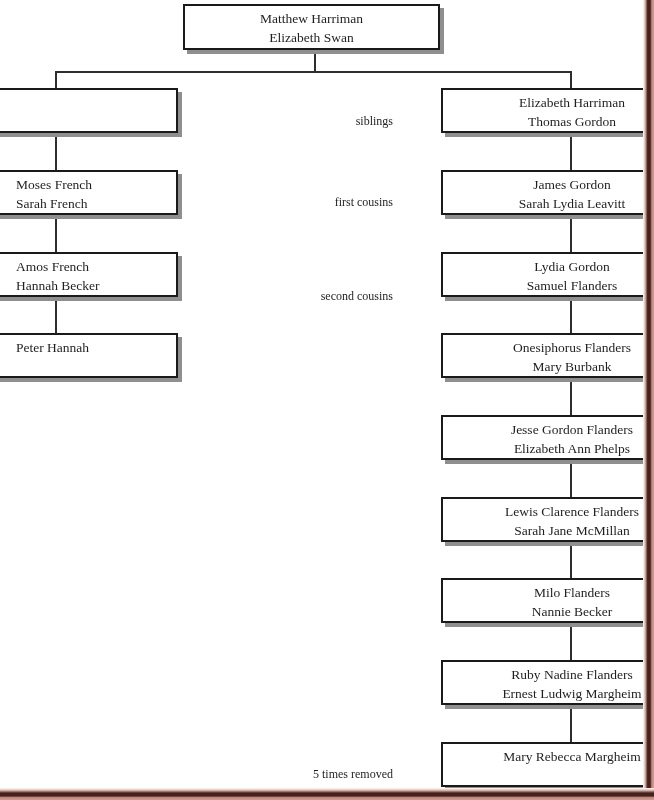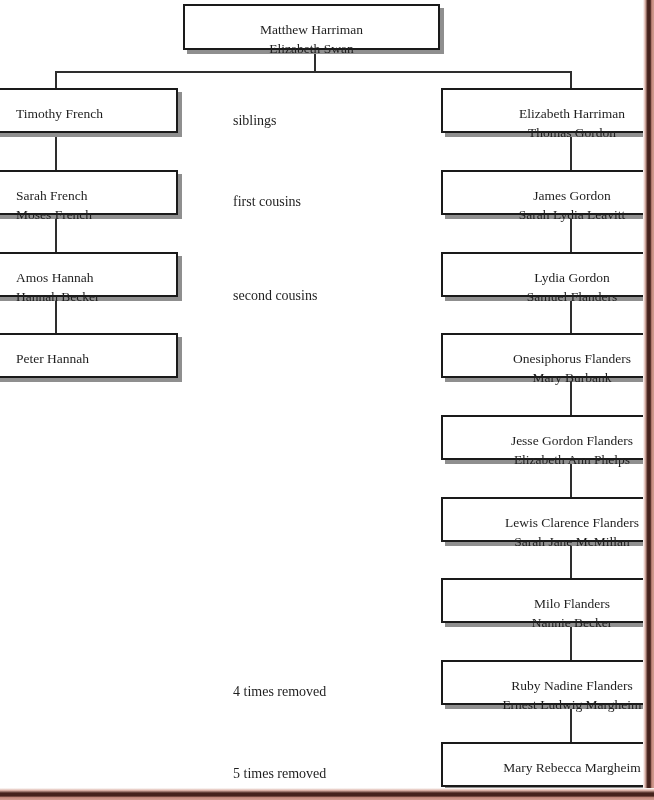--- a/index.html
+++ b/index.html
@@ -13,40 +13,40 @@
   }
   .node {
     position: absolute;
     box-sizing: border-box;
     background: #ffffff;
     border: 2px solid var(--box-border, #1a1a1a);
     box-shadow: 4px 4px 0 0 var(--box-shadow, #8f8f8f);
     font-size: 13.5px;
     line-height: 19px;
     color: var(--text, #1f1f1f);
-    padding-top: 14px;
+    padding-top: 3px;
   }
   .node div { white-space: nowrap; }
   .node.root {
     left: 183px; top: 4px; width: 257px; height: 46px;
     text-align: center;
   }
   .node.leftcol {
     left: -10px; width: 188px; height: 45px;
     text-align: left; padding-left: 24px;
   }
   .node.rightcol {
     left: 441px; width: 262px; height: 45px;
     text-align: center;
   }
   .rel-label {
     position: absolute;
     left: 233px; width: 160px;
-    text-align: left;
-    font-size: 14px;
+    text-align: right;
+    font-size: 12px;
     line-height: 16px;
     color: var(--text, #1f1f1f);
   }
   .line {
     position: absolute;
     background: var(--connector, #2e2e2e);
   }
   .line.v { width: 2px; }
   .line.h { height: 2px; }
   .frame-right {
@@ -94,28 +94,27 @@
   <div class="line v" style="left:570px;top:542px;height:36px"></div>
   <div class="line v" style="left:570px;top:623px;height:37px"></div>
   <div class="line v" style="left:570px;top:705px;height:37px"></div>
 
   <div class="node root">
     <div>Matthew Harriman</div>
     <div>Elizabeth Swan</div>
   </div>
 
   <div class="node leftcol" style="top:88px">
-    <div>Timothy French</div>
   </div>
   <div class="node leftcol" style="top:170px">
+    <div>Moses French</div>
     <div>Sarah French</div>
-    <div>Moses French</div>
   </div>
   <div class="node leftcol" style="top:252px">
-    <div>Amos Hannah</div>
+    <div>Amos French</div>
     <div>Hannah Becker</div>
   </div>
   <div class="node leftcol" style="top:333px">
     <div>Peter Hannah</div>
     <div></div>
   </div>
 
   <div class="node rightcol" style="top:88px">
     <div>Elizabeth Harriman</div>
     <div>Thomas Gordon</div>
@@ -149,19 +148,18 @@
     <div>Ernest Ludwig Margheim</div>
   </div>
   <div class="node rightcol" style="top:742px">
     <div>Mary Rebecca Margheim</div>
     <div></div>
   </div>
 
   <div class="rel-label" style="top:113px">siblings</div>
   <div class="rel-label" style="top:194px">first cousins</div>
   <div class="rel-label" style="top:288px">second cousins</div>
-  <div class="rel-label" style="top:684px">4 times removed</div>
   <div class="rel-label" style="top:766px">5 times removed</div>
 
   <div class="frame-right"></div>
   <div class="frame-bottom"></div>
 
 </div>
 
 </body></html>

